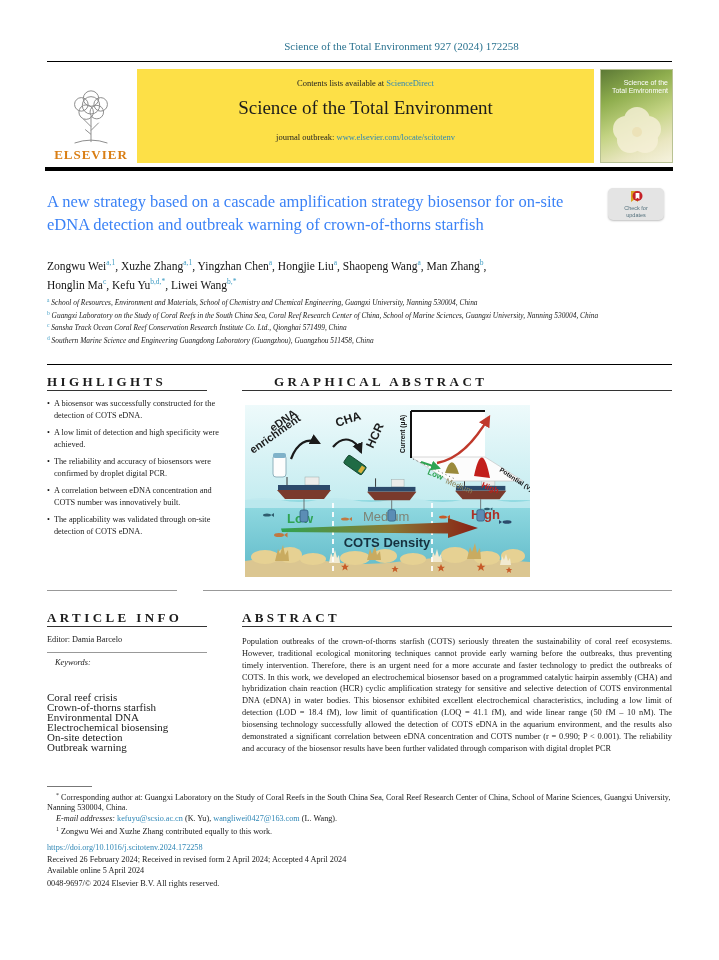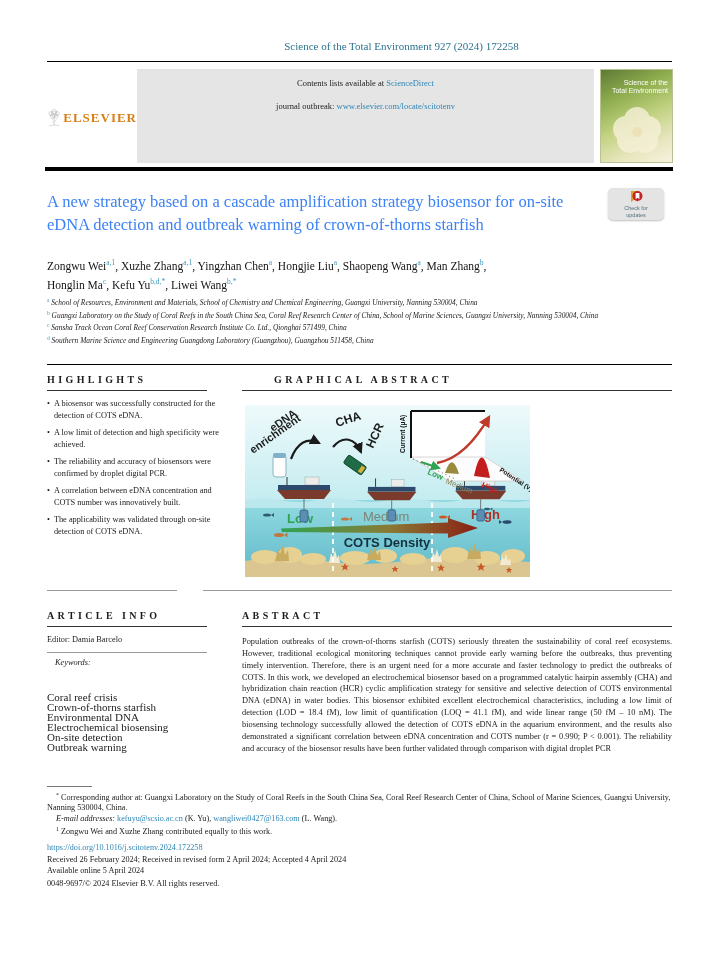--- a/index.html
+++ b/index.html
@@ -8,23 +8,23 @@
   .abs{position:absolute;}
 
   
   .citation{top:40px;left:0;width:719px;text-align:center;font-size:11px;color:#2b7390;padding-left:42px;}
 
   .rule{background:#000;height:1px;}
   .rule-gray{background:#999;height:1px;}
 
   
   .hdr{top:69px;left:45px;width:628px;height:94px;display:flex;}
-  .logo-col{width:92px;display:flex;flex-direction:row;align-items:center;justify-content:flex-end;padding-top:2px;}
+  .logo-col{width:92px;display:flex;flex-direction:column;align-items:center;justify-content:flex-end;padding-top:2px;}
   .logo-col .els-word{font-size:13px;font-weight:bold;color:#d97e14;letter-spacing:1px;margin-top:1px;}
-  .hdr-box{flex:1;background:#e5e5e5;text-align:center;margin:0 6px 0 0;padding-top:9px;height:94px;box-sizing:border-box;}
+  .hdr-box{flex:1;background:#fde047;text-align:center;margin:0 6px 0 0;padding-top:9px;height:94px;box-sizing:border-box;}
   .hdr-line1{font-size:8.5px;color:#222;}
   .hdr-journal{font-size:19px;color:#1c1c1c;margin-top:9px;}
   .hdr-home{font-size:8.5px;color:#222;margin-top:13px;}
   .link{color:#2e86b5;text-decoration:none;cursor:pointer;}
   .cover{width:73px;height:94px;position:relative;overflow:hidden;border:1px solid #b9c293;box-sizing:border-box;
          background:linear-gradient(155deg,#5d7a36 0%,#8fae4e 28%,#c3d383 55%,#e9e6c0 80%,#f6f3df 100%);}
   .cover-t1{position:absolute;top:9px;right:4px;font-family:"Liberation Sans",sans-serif;font-size:7px;color:#fff;text-align:right;line-height:1.2;}
   .thickbar{top:167px;left:45px;width:628px;height:4px;background:#000;}
 
   
@@ -33,21 +33,21 @@
          box-shadow:0 1px 2px rgba(0,0,0,.25);display:flex;flex-direction:column;align-items:center;justify-content:center;cursor:pointer;}
   .badge-txt{font-family:"Liberation Sans",sans-serif;font-size:5.5px;color:#53707c;line-height:1.25;text-align:center;}
 
   
   .authors{top:257px;left:47px;width:458px;font-size:11.5px;line-height:1.62;color:#141414;}
   .authors sup{font-size:7.5px;color:#3f9cc4;vertical-align:5px;}
   .affils{top:296px;left:47px;width:572px;font-style:italic;font-size:7.4px;line-height:1.5;color:#222;}
   .affils sup{font-size:5.5px;color:#3f9cc4;font-style:normal;}
 
   
-  .sechead{font-size:10px;font-weight:bold;letter-spacing:3.4px;color:#1c1c1c;}
+  .sechead{font-size:13px;font-weight:bold;letter-spacing:3.4px;color:#1c1c1c;}
 
   .hl-list{top:398px;left:47px;width:172px;font-size:8.3px;line-height:1.42;}
   .hl-item{display:flex;margin-bottom:5.5px;}
   .hl-bullet{margin-right:4px;}
   .hl-text{text-align:left;}
 
   
   .editor{top:635px;left:47px;width:178px;font-size:8.3px;}
   .kw-label{top:658px;left:47px;font-size:8.3px;font-style:italic;margin-left:8px;}
   .kw-list{top:692px;left:47px;width:178px;font-size:11px;line-height:10.1px;}
@@ -84,20 +84,21 @@
             <circle cx="36" cy="29" r="7"></circle>
             <circle cx="30" cy="22" r="9"></circle>
           <path d="M30,60 L30,33 M30,44 L22,36 M30,48 L38,40 M30,52 L24,47"></path>
           <path d="M13,61 Q30,55 47,61"></path>
         </g>
       </svg>
       <div class="els-word">ELSEVIER</div>
     </div>
     <div class="hdr-box">
       <div class="hdr-line1"><span>Contents lists available at </span><span class="link">ScienceDirect</span></div>
+      <div class="hdr-journal">Science of the Total Environment</div>
       <div class="hdr-home"><span>journal outbreak: </span><span class="link">www.elsevier.com/locate/scitotenv</span></div>
     </div>
     <div class="cover">
       <div class="cover-t1">
         <div>Science of the</div>
         <div>Total Environment</div>
       </div>
       <svg width="73" height="94" viewBox="0 0 73 94" style="position:absolute;top:0;left:0;">
         <g fill="#f7f1d9" opacity="0.8">
           <circle cx="36" cy="50" r="13"></circle>

